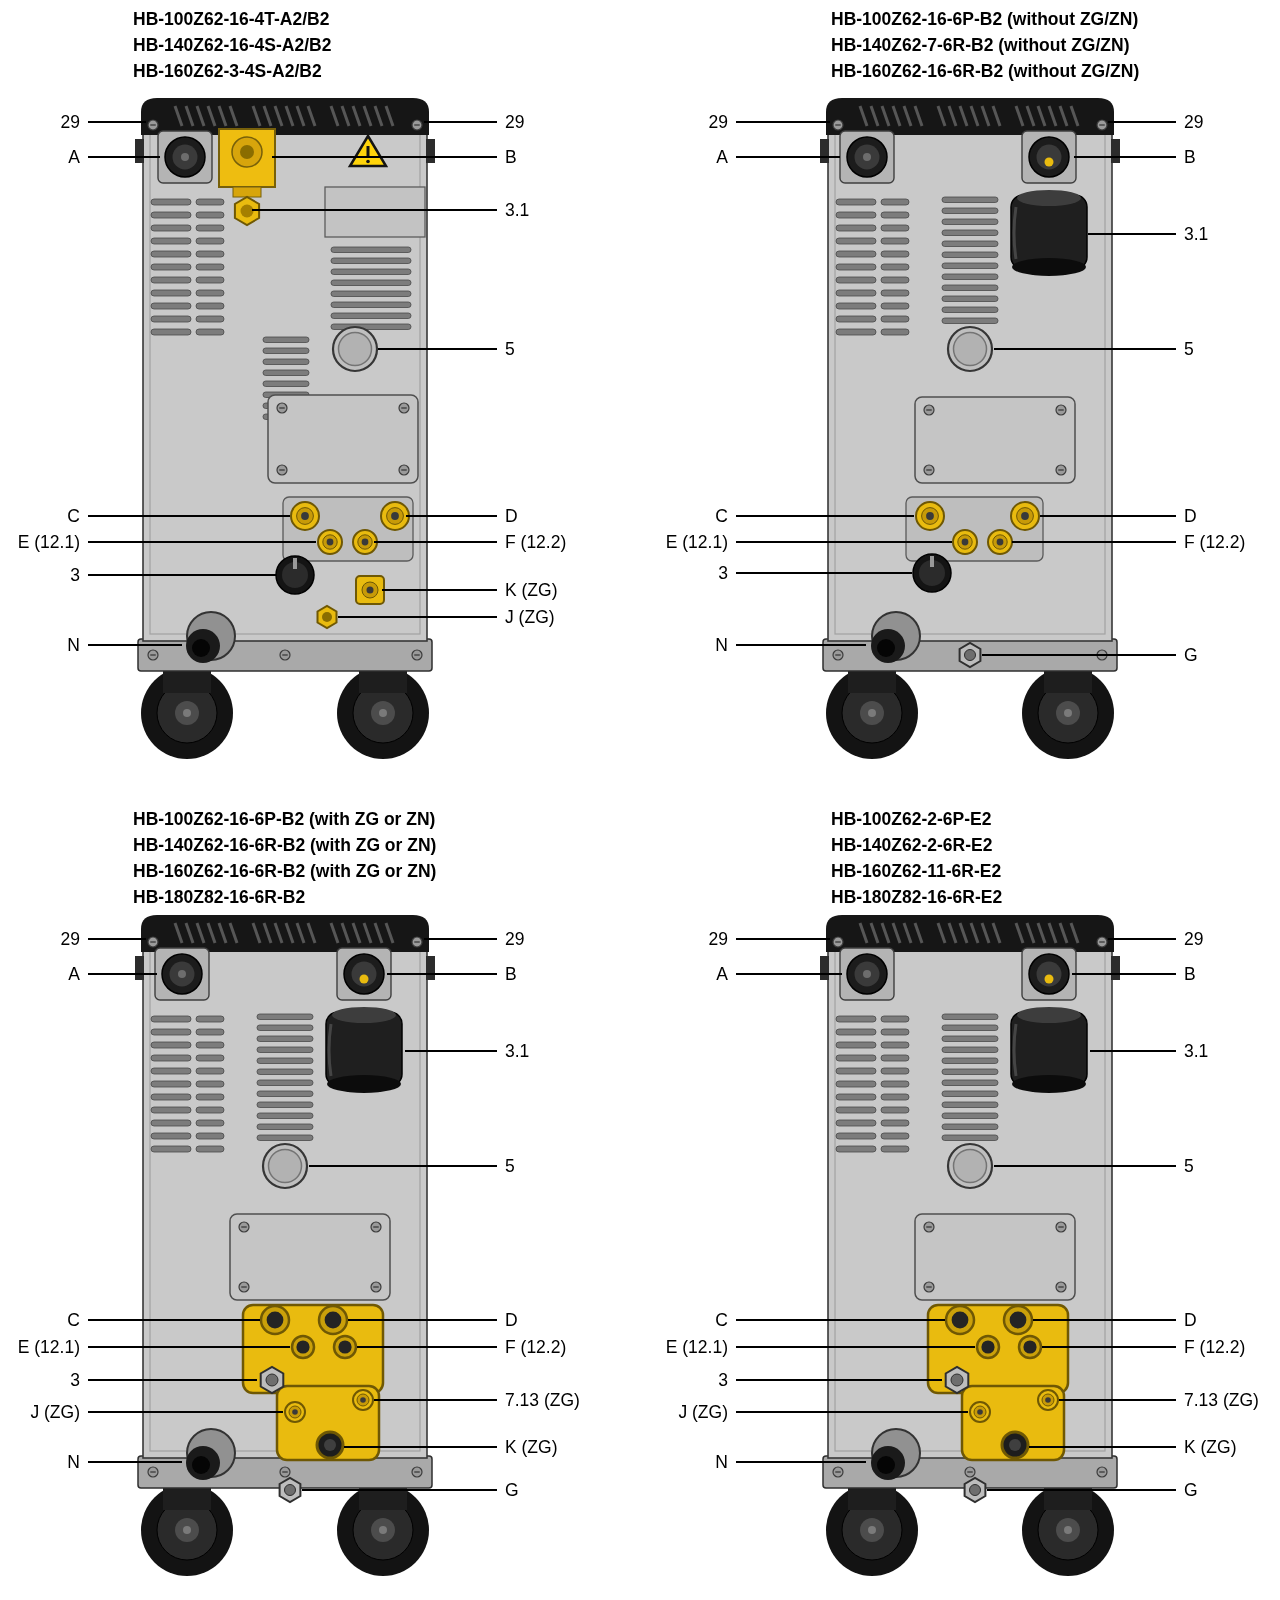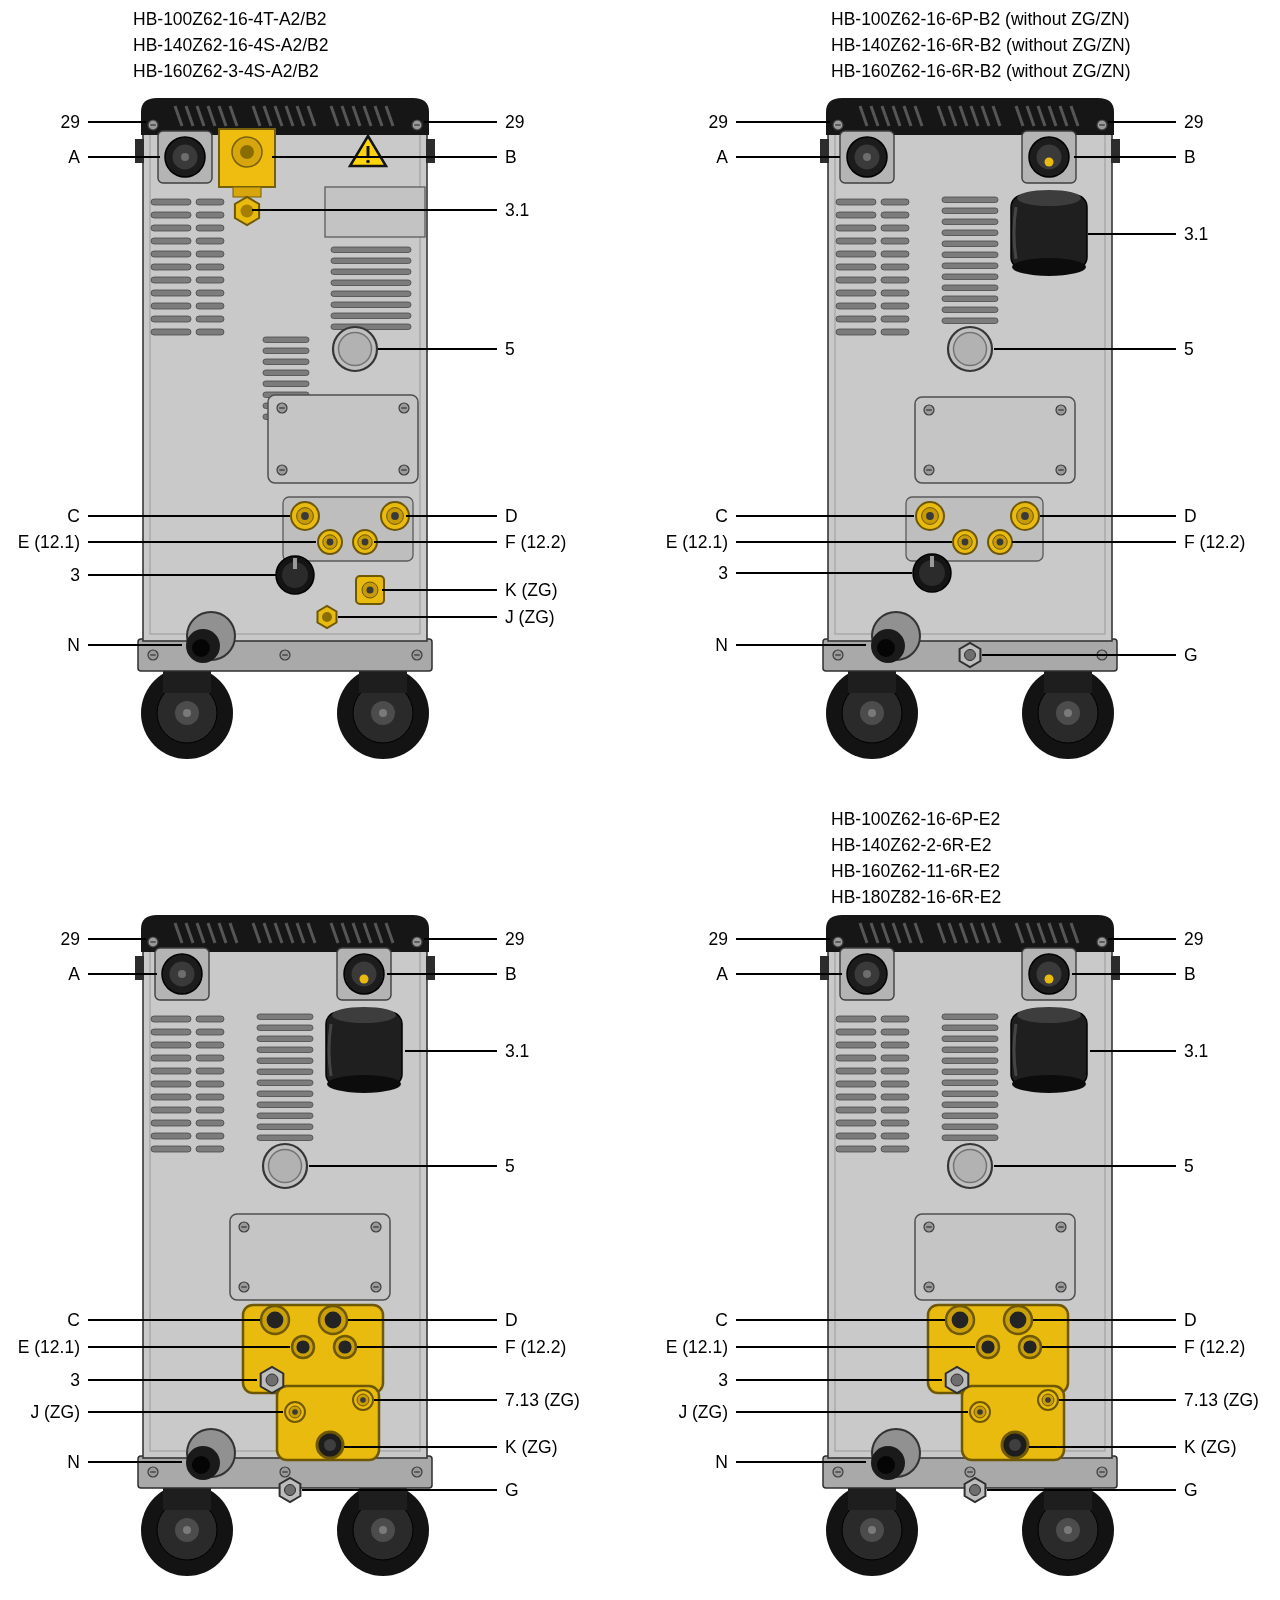--- a/index.html
+++ b/index.html
@@ -1,20 +1,20 @@
 <!DOCTYPE html>
 <html><head>
 <meta charset="utf-8">
 <style>
   html,body{margin:0;padding:0;background:#ffffff;}
   .page{position:relative;width:1280px;height:1600px;background:#ffffff;
         font-family:"Liberation Sans",sans-serif;overflow:hidden;}
   .figure-grid{display:grid;grid-template-columns:640px 640px;grid-template-rows:800px 800px;}
   .panel{position:relative;width:640px;height:800px;}
-  .titles{position:absolute;top:6px;font-weight:normal;font-size:17.5px;line-height:26px;
+  .titles{position:absolute;top:6px;font-weight:bold;font-size:17.5px;line-height:26px;
           color:#000;white-space:nowrap;}
   .col-left  .titles{left:133px;}
   .col-right .titles{left:191px;}
   .machine-holder{position:absolute;width:300px;height:690px;}
   .callout-line{position:absolute;height:2px;background:#000;}
   .callout-label{position:absolute;font-weight:normal;font-size:17.5px;color:#000;
                  transform:translateY(-50%);white-space:nowrap;}
 </style>
 </head>
 <body>
@@ -243,21 +243,21 @@
         <div class="callout-line" style="left: 374px; top: 541px; width: 123px;"></div>
         <div class="callout-label" style="top: 542px; left: 505px;">F (12.2)</div>
         <div class="callout-line" style="left: 382px; top: 589px; width: 115px;"></div>
         <div class="callout-label" style="top: 590px; left: 505px;">K (ZG)</div>
         <div class="callout-line" style="left: 338px; top: 616px; width: 159px;"></div>
         <div class="callout-label" style="top: 617px; left: 505px;">J (ZG)</div>
       </div>
       <div class="panel col-right">
         <div class="titles">
           <div class="title-line">HB-100Z62-16-6P-B2 (without ZG/ZN)</div>
-          <div class="title-line">HB-140Z62-16-6R-B2 (without ZG/ZN)</div>
+          <div class="title-line">HB-140Z62-7-6R-B2 (without ZG/ZN)</div>
           <div class="title-line">HB-160Z62-16-6R-B2 (without ZG/ZN)</div>
         </div>
         <div class="machine-holder" style="left: 180px; top: 95px;"><svg width="300" height="690" viewBox="0 0 300 690" xmlns="http://www.w3.org/2000/svg">
             <g>
               <circle cx="52" cy="618" r="46" fill="#131313"></circle>
               <circle cx="52" cy="618" r="30" fill="#2a2a2a" stroke="#000"></circle>
               <circle cx="52" cy="618" r="12" fill="#4c4c4c"></circle>
               <circle cx="52" cy="618" r="4" fill="#7a7a7a"></circle>
             </g>
             <g>
@@ -452,20 +452,26 @@
         <div class="callout-line" style="left: 354px; top: 348px; width: 182px;"></div>
         <div class="callout-label" style="top: 349px; left: 544px;">5</div>
         <div class="callout-line" style="left: 400px; top: 515px; width: 136px;"></div>
         <div class="callout-label" style="top: 516px; left: 544px;">D</div>
         <div class="callout-line" style="left: 372px; top: 541px; width: 164px;"></div>
         <div class="callout-label" style="top: 542px; left: 544px;">F (12.2)</div>
         <div class="callout-line" style="left: 342px; top: 654px; width: 194px;"></div>
         <div class="callout-label" style="top: 655px; left: 544px;">G</div>
       </div>
       <div class="panel col-left">
+        <div class="titles">
+          <div class="title-line">HB-100Z62-16-6P-B2 (with ZG or ZN)</div>
+          <div class="title-line">HB-140Z62-16-6R-B2 (with ZG or ZN)</div>
+          <div class="title-line">HB-160Z62-16-6R-B2 (with ZG or ZN)</div>
+          <div class="title-line">HB-180Z82-16-6R-B2</div>
+        </div>
         <div class="machine-holder" style="left: 135px; top: 112px;"><svg width="300" height="690" viewBox="0 0 300 690" xmlns="http://www.w3.org/2000/svg">
             <g>
               <circle cx="52" cy="618" r="46" fill="#131313"></circle>
               <circle cx="52" cy="618" r="30" fill="#2a2a2a" stroke="#000"></circle>
               <circle cx="52" cy="618" r="12" fill="#4c4c4c"></circle>
               <circle cx="52" cy="618" r="4" fill="#7a7a7a"></circle>
             </g>
             <g>
               <circle cx="248" cy="618" r="46" fill="#131313"></circle>
               <circle cx="248" cy="618" r="30" fill="#2a2a2a" stroke="#000"></circle>
@@ -677,21 +683,21 @@
         <div class="callout-label" style="top: 547px; left: 505px;">F (12.2)</div>
         <div class="callout-line" style="left: 374px; top: 599px; width: 123px;"></div>
         <div class="callout-label" style="top: 600px; left: 505px;">7.13 (ZG)</div>
         <div class="callout-line" style="left: 344px; top: 646px; width: 153px;"></div>
         <div class="callout-label" style="top: 647px; left: 505px;">K (ZG)</div>
         <div class="callout-line" style="left: 302px; top: 689px; width: 195px;"></div>
         <div class="callout-label" style="top: 690px; left: 505px;">G</div>
       </div>
       <div class="panel col-right">
         <div class="titles">
-          <div class="title-line">HB-100Z62-16-6P-E2</div>
+          <div class="title-line">HB-100Z62-2-6P-E2</div>
           <div class="title-line">HB-140Z62-2-6R-E2</div>
           <div class="title-line">HB-160Z62-11-6R-E2</div>
           <div class="title-line">HB-180Z82-16-6R-E2</div>
         </div>
         <div class="machine-holder" style="left: 180px; top: 112px;"><svg width="300" height="690" viewBox="0 0 300 690" xmlns="http://www.w3.org/2000/svg">
             <g>
               <circle cx="52" cy="618" r="46" fill="#131313"></circle>
               <circle cx="52" cy="618" r="30" fill="#2a2a2a" stroke="#000"></circle>
               <circle cx="52" cy="618" r="12" fill="#4c4c4c"></circle>
               <circle cx="52" cy="618" r="4" fill="#7a7a7a"></circle>

